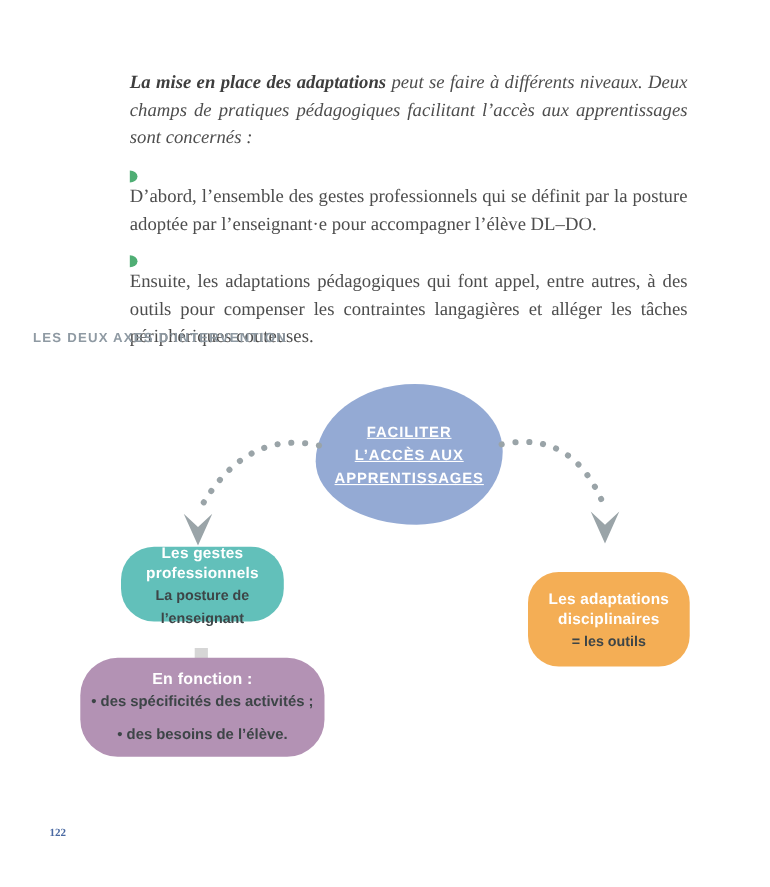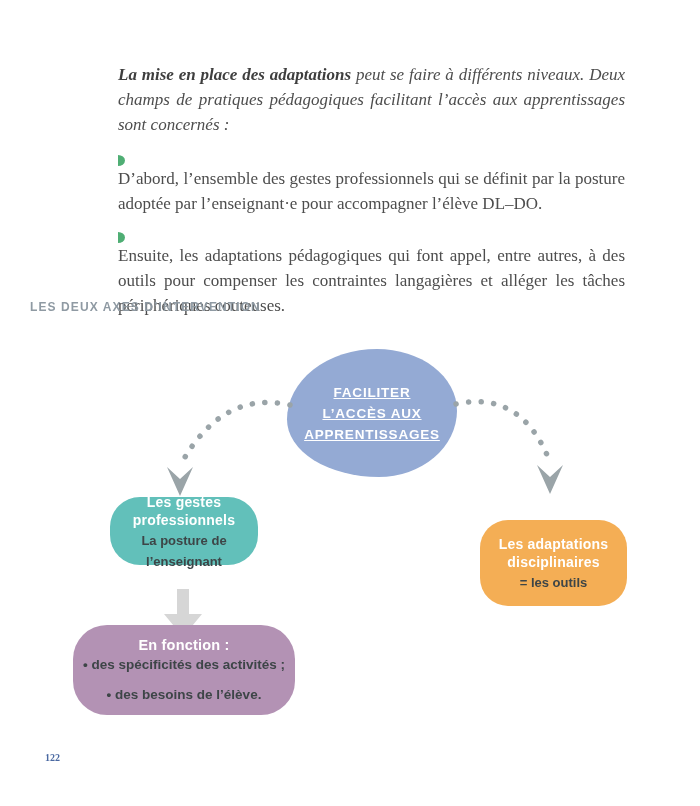--- a/index.html
+++ b/index.html
@@ -48,21 +48,21 @@
   
   .node{
     position:absolute;
     display:flex;flex-direction:column;justify-content:center;align-items:center;
     font-family:"Liberation Sans", sans-serif;text-align:center;
   }
   .node .t{font-weight:700;font-size:14px;line-height:18px;color:#ffffff;letter-spacing:0.2px;}
   .node .s{font-weight:700;font-size:13px;line-height:17px;color:#3d4547;margin-top:3px;}
   .node-left{left:110px;top:497px;width:148px;height:68px;background:#62c0ba;border-radius:30px;}
   .node-right{left:480px;top:500px;width:147px;height:86px;background:#f4ae55;border-radius:28px;margin-top:20px;}
-  .node-bottom{left:73px;top:625px;width:222px;height:90px;background:#b392b4;border-radius:34px;}
+  .node-bottom{left:73px;top:598px;width:222px;height:90px;background:#b392b4;border-radius:34px;}
   .node-bottom .t{font-size:14.5px;}
   .node-bottom .s{font-size:13.5px;line-height:18px;margin-top:2px;}
   
   .page-number{
     position:absolute;left:45px;top:752px;
     font-family:Liberation Serif, serif;
     font-weight:700;font-size:10px;color:#4a69a2;
   }
 </style>
 </head>

